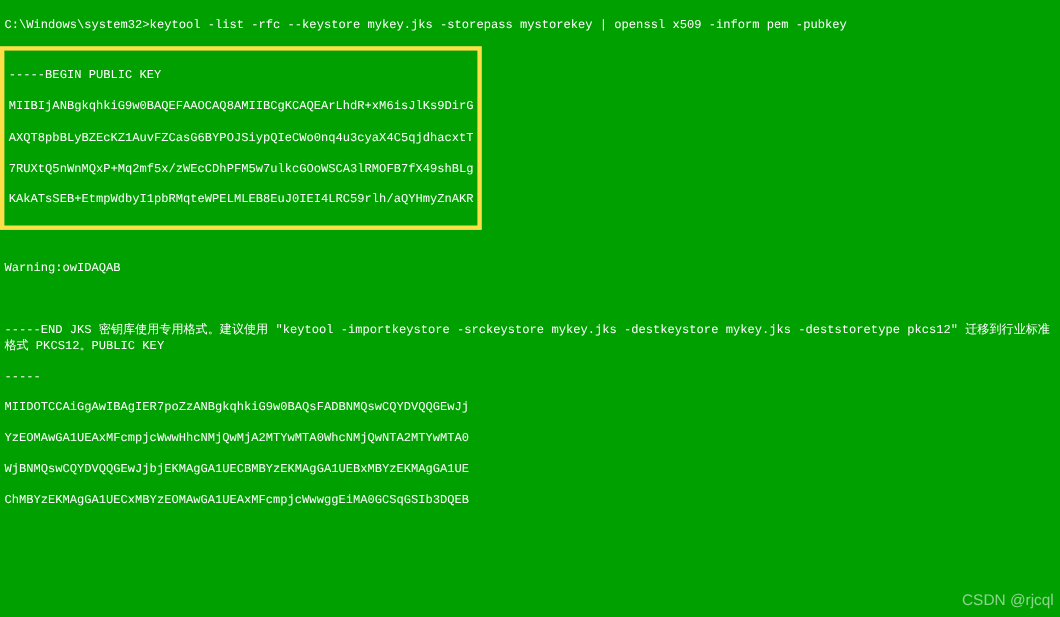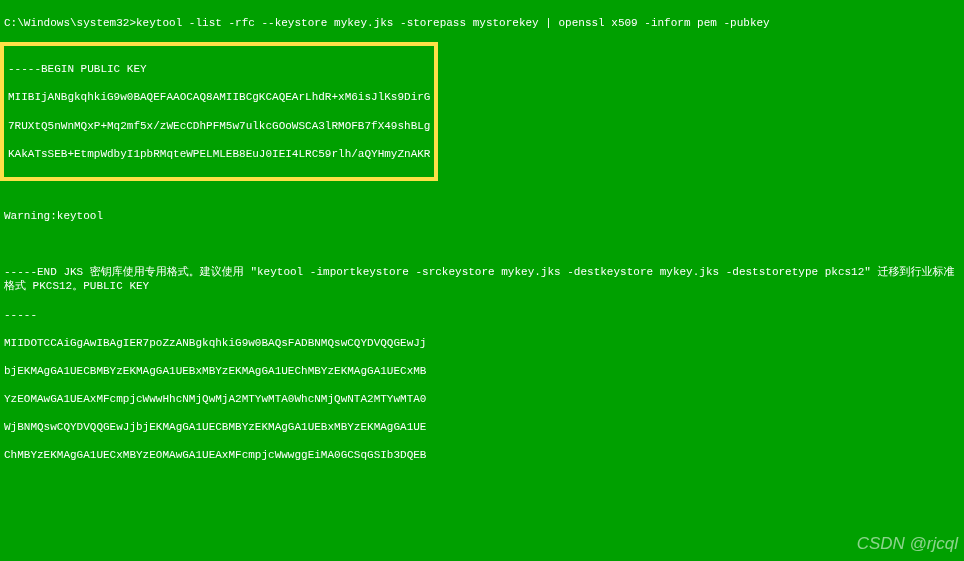--- a/index.html
+++ b/index.html
@@ -27,44 +27,43 @@
       display: inline-block;
       padding: 2px 4px;
       margin-left: -4px;
       margin-top: -2px;
       font-family: Liberation Mono, monospace;
     }
     .watermark {
       position: absolute;
       bottom: 6px;
       right: 6px;
-      font-size: 17px;
+      font-size: 14px;
       color: rgba(255,255,255,0.55);
       font-family: sans-serif;
-      font-style: italic;
     }
   </style>
 </head>
 <body>
 
 <div class="terminal">
 <div>C:\Windows\system32&gt;keytool -list -rfc --keystore mykey.jks -storepass mystorekey | openssl x509 -inform pem -pubkey</div>
 <div class="highlight-box">
 <div>-----BEGIN PUBLIC KEY</div>
 <div>MIIBIjANBgkqhkiG9w0BAQEFAAOCAQ8AMIIBCgKCAQEArLhdR+xM6isJlKs9DirG</div>
+<div>AXQT8pbBLyBZEcKZ1AuvFZCasG6BYPOJSiypQIeCWo0nq4u3cyaX4C5qjdhacxtT</div>
 <div>7RUXtQ5nWnMQxP+Mq2mf5x/zWEcCDhPFM5w7ulkcGOoWSCA3lRMOFB7fX49shBLg</div>
 <div>KAkATsSEB+EtmpWdbyI1pbRMqteWPELMLEB8EuJ0IEI4LRC59rlh/aQYHmyZnAKR</div>
 </div>
 <div> </div>
-<div>Warning:keytool</div>
+<div>Warning:owIDAQAB</div>
 <div> </div>
 <div style="white-space: pre-wrap;">-----END JKS 密钥库使用专用格式。建议使用 "keytool -importkeystore -srckeystore mykey.jks -destkeystore mykey.jks -deststoretype pkcs12" 迁移到行业标准格式 PKCS12。PUBLIC KEY</div>
 <div>-----</div>
 <div>MIIDOTCCAiGgAwIBAgIER7poZzANBgkqhkiG9w0BAQsFADBNMQswCQYDVQQGEwJj</div>
-<div>bjEKMAgGA1UECBMBYzEKMAgGA1UEBxMBYzEKMAgGA1UEChMBYzEKMAgGA1UECxMB</div>
 <div>YzEOMAwGA1UEAxMFcmpjcWwwHhcNMjQwMjA2MTYwMTA0WhcNMjQwNTA2MTYwMTA0</div>
 <div>WjBNMQswCQYDVQQGEwJjbjEKMAgGA1UECBMBYzEKMAgGA1UEBxMBYzEKMAgGA1UE</div>
 <div>ChMBYzEKMAgGA1UECxMBYzEOMAwGA1UEAxMFcmpjcWwwggEiMA0GCSqGSIb3DQEB</div>
 
 
 
 
 
 
 

